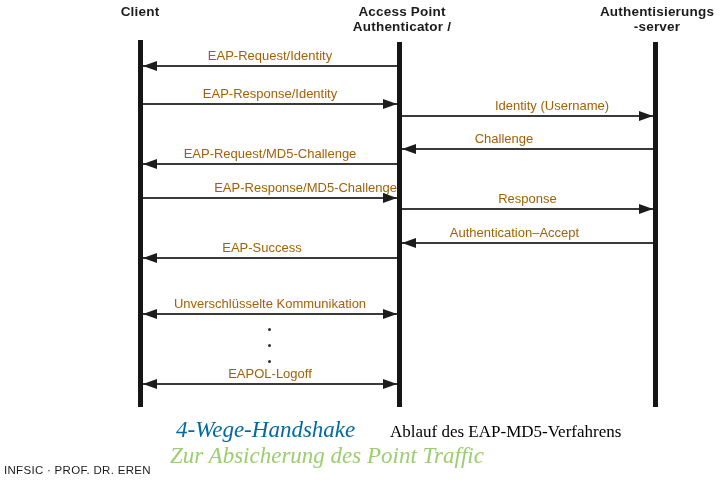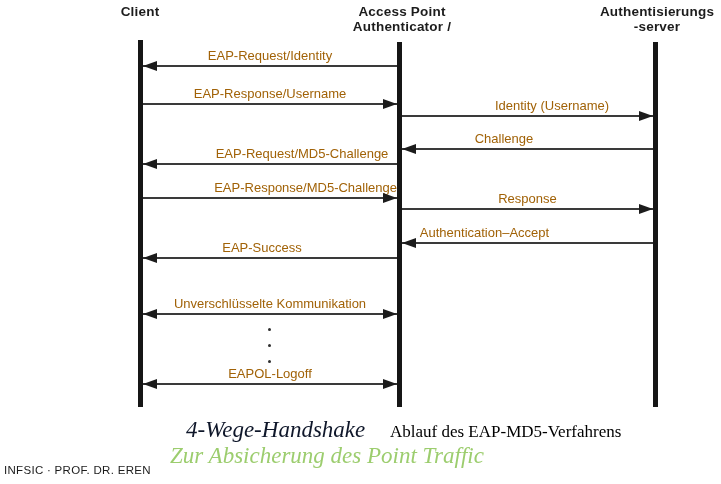--- a/index.html
+++ b/index.html
@@ -100,39 +100,39 @@
   </div>
 
   <div class="lifeline" style="left:138px; top:40px; height:367px;"></div>
   <div class="lifeline" style="left:397px; top:42px; height:365px;"></div>
   <div class="lifeline" style="left:653px; top:42px; height:365px;"></div>
 
   <div id="messages">
       <div class="msg-label" style="left: 143px; width: 254px; top: 48px;">EAP-Request/Identity</div>
       <div class="msg-line" style="left: 143px; width: 254px; top: 65px;"></div>
       <div class="arrowhead pt-left" style="left: 143px; top: 61px;"></div>
-      <div class="msg-label" style="left: 143px; width: 254px; top: 86px;">EAP-Response/Username</div>
+      <div class="msg-label" style="left: 143px; width: 254px; top: 86px;">EAP-Response/Identity</div>
       <div class="msg-line" style="left: 143px; width: 254px; top: 103px;"></div>
       <div class="arrowhead pt-right" style="left: 383px; top: 99px;"></div>
       <div class="msg-label" style="left: 402px; width: 300px; top: 98px; text-align: center;">Identity (Username)</div>
       <div class="msg-line" style="left: 402px; width: 251px; top: 115px;"></div>
       <div class="arrowhead pt-right" style="left: 639px; top: 111px;"></div>
       <div class="msg-label" style="left: 402px; width: 204px; top: 131px;">Challenge</div>
       <div class="msg-line" style="left: 402px; width: 251px; top: 148px;"></div>
       <div class="arrowhead pt-left" style="left: 402px; top: 144px;"></div>
-      <div class="msg-label" style="left: 143px; width: 254px; top: 146px; padding-left: 32px;">EAP-Request/MD5-Challenge</div>
+      <div class="msg-label" style="left: 143px; width: 254px; top: 146px;">EAP-Request/MD5-Challenge</div>
       <div class="msg-line" style="left: 143px; width: 254px; top: 163px;"></div>
       <div class="arrowhead pt-left" style="left: 143px; top: 159px;"></div>
       <div class="msg-label" style="left: 143px; width: 254px; top: 180px; text-align: right;">EAP-Response/MD5-Challenge</div>
       <div class="msg-line" style="left: 143px; width: 254px; top: 197px;"></div>
       <div class="arrowhead pt-right" style="left: 383px; top: 193px;"></div>
       <div class="msg-label" style="left: 402px; width: 251px; top: 191px;">Response</div>
       <div class="msg-line" style="left: 402px; width: 251px; top: 208px;"></div>
       <div class="arrowhead pt-right" style="left: 639px; top: 204px;"></div>
-      <div class="msg-label" style="left: 384px; width: 201px; top: 225px;">Authentication–Accept</div>
+      <div class="msg-label" style="left: 414px; width: 201px; top: 225px;">Authentication–Accept</div>
       <div class="msg-line" style="left: 402px; width: 251px; top: 242px;"></div>
       <div class="arrowhead pt-left" style="left: 402px; top: 238px;"></div>
       <div class="msg-label" style="left: 143px; width: 238px; top: 240px;">EAP-Success</div>
       <div class="msg-line" style="left: 143px; width: 254px; top: 257px;"></div>
       <div class="arrowhead pt-left" style="left: 143px; top: 253px;"></div>
       <div class="msg-label" style="left: 143px; width: 254px; top: 296px;">Unverschlüsselte Kommunikation</div>
       <div class="msg-line" style="left: 143px; width: 254px; top: 313px;"></div>
       <div class="arrowhead pt-left" style="left: 143px; top: 309px;"></div>
       <div class="arrowhead pt-right" style="left: 383px; top: 309px;"></div>
       <div class="msg-label" style="left: 143px; width: 254px; top: 366px;">EAPOL-Logoff</div>
@@ -140,19 +140,19 @@
       <div class="arrowhead pt-left" style="left: 143px; top: 379px;"></div>
       <div class="arrowhead pt-right" style="left: 383px; top: 379px;"></div>
     </div>
 
   <div id="dots">
       <div class="dot" style="left: 268px; top: 328px;"></div>
       <div class="dot" style="left: 268px; top: 344px;"></div>
       <div class="dot" style="left: 268px; top: 360px;"></div>
     </div>
 
-  <div class="green-caption" style="left: 186px; top: 417px; color: #0f172a;">4-Wege-Handshake</div>
+  <div class="green-caption" style="left: 176px; top: 417px; color: #0369a1;">4-Wege-Handshake</div>
   <div class="black-caption" style="left:390px; top:422px;">Ablauf des EAP-MD5-Verfahrens</div>
   <div class="green-caption" style="left: 170px; top: 443px; color: rgb(156, 205, 110);">Zur Absicherung des Point Traffic</div>
 
   <div class="footer-text">INFSIC · PROF. DR. EREN</div>
 
 </div>
 
 </body></html>

